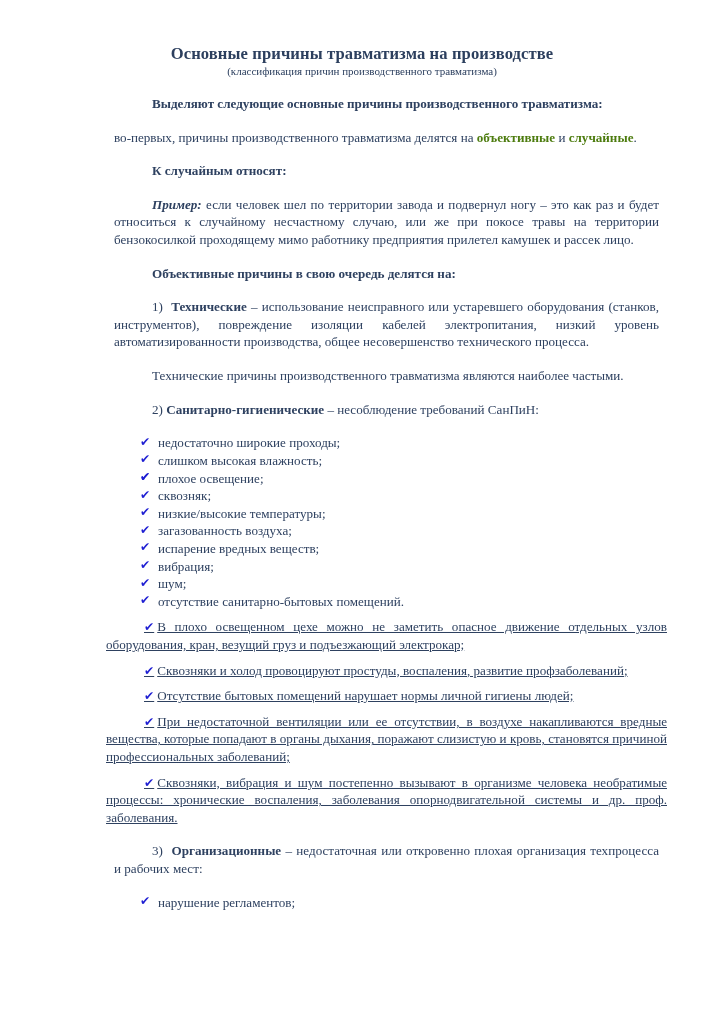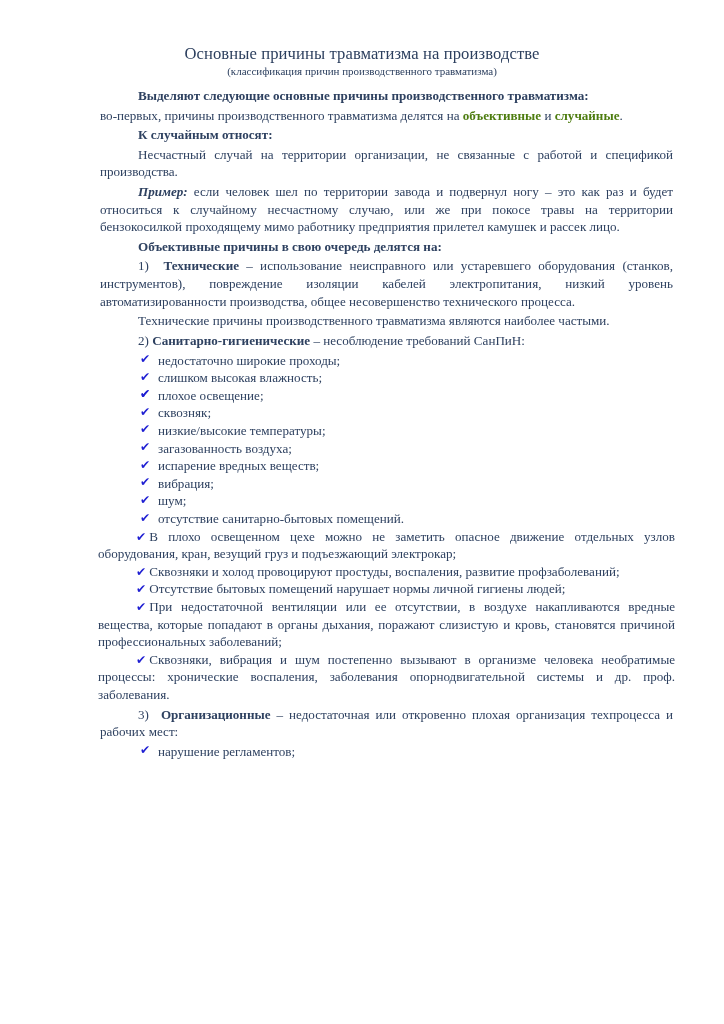--- a/index.html
+++ b/index.html
@@ -19,21 +19,21 @@
     position: relative;
     width: 724px;
     height: 1024px;
     background: #ffffff;
     box-sizing: border-box;
     padding: 44px 49px 0 98px;
   }
   
   .doc-title {
     font-size: 16.6px;
-    font-weight: normal;
+    font-weight: bold;
     text-align: center;
     color: #2c3f5e;
     line-height: 1.22;
     margin: 0 0 1px 0;
     letter-spacing: 0.1px;
     padding-right: 49px;
   }
   .doc-subtitle {
     font-size: 11px;
     text-align: center;
@@ -44,21 +44,21 @@
   }
   
   .content {
     margin-left: -49px;
     padding-left: 49px;
     padding-right: 0;
     width: 577px;
     box-sizing: content-box;
   }
   p.para {
-    margin: 2px;
+    margin: 16px;
     font-size: 13.1px;
     line-height: 1.345;
     text-align: justify;
     text-justify: inter-word;
     text-indent: 38px;
     color: #2e4160;
     -webkit-hyphens: none;
     hyphens: none;
   }
   p.para.no-indent { text-indent: 0; }
@@ -86,26 +86,27 @@
     position: absolute;
     left: 42px;
     top: -0.5px;
     color: #1d1dd2;
     font-size: 12.2px;
     font-weight: bold;
     font-family: "DejaVu Sans", "Liberation Sans", sans-serif;
   }
   
   p.tick-para {
-    margin: 0;
+    margin: 8px;
     font-size: 13.1px;
     line-height: 1.345;
     text-align: justify;
     text-indent: 38px;
     color: #2e4160;
+    text-decoration: underline;
   }
   p.tick-para .tick {
     color: #1d1dd2;
     font-weight: bold;
     font-family: "DejaVu Sans", "Liberation Sans", sans-serif;
     font-size: 12.2px;
     padding-right: 3px;
   }
 </style>
 </head>
@@ -124,21 +125,20 @@
     </p>
 
     <p class="para no-indent">
       <span>во-первых, причины производственного травматизма делятся на </span><span class="blue-bold">объективные</span><span> и </span><span class="blue-bold">случайные</span><span>.</span>
     </p>
 
     <p class="para">
       <b>К случайным относят:</b>
     </p>
 
-    <p class="para">Несчастный случай на территории организации, не связанные с работой и спецификой производства.</p>
 
     <p class="para">
       <span class="bi">Пример:</span><span> если человек шел по территории завода и подвернул ногу – это как раз и будет относиться к случайному несчастному случаю, или же при покосе травы на территории бензокосилкой проходящему мимо работнику предприятия прилетел камушек и рассек лицо.</span>
     </p>
 
     <p class="para">
       <b>Объективные причины в свою очередь делятся на:</b>
     </p>
 
     <p class="para">

